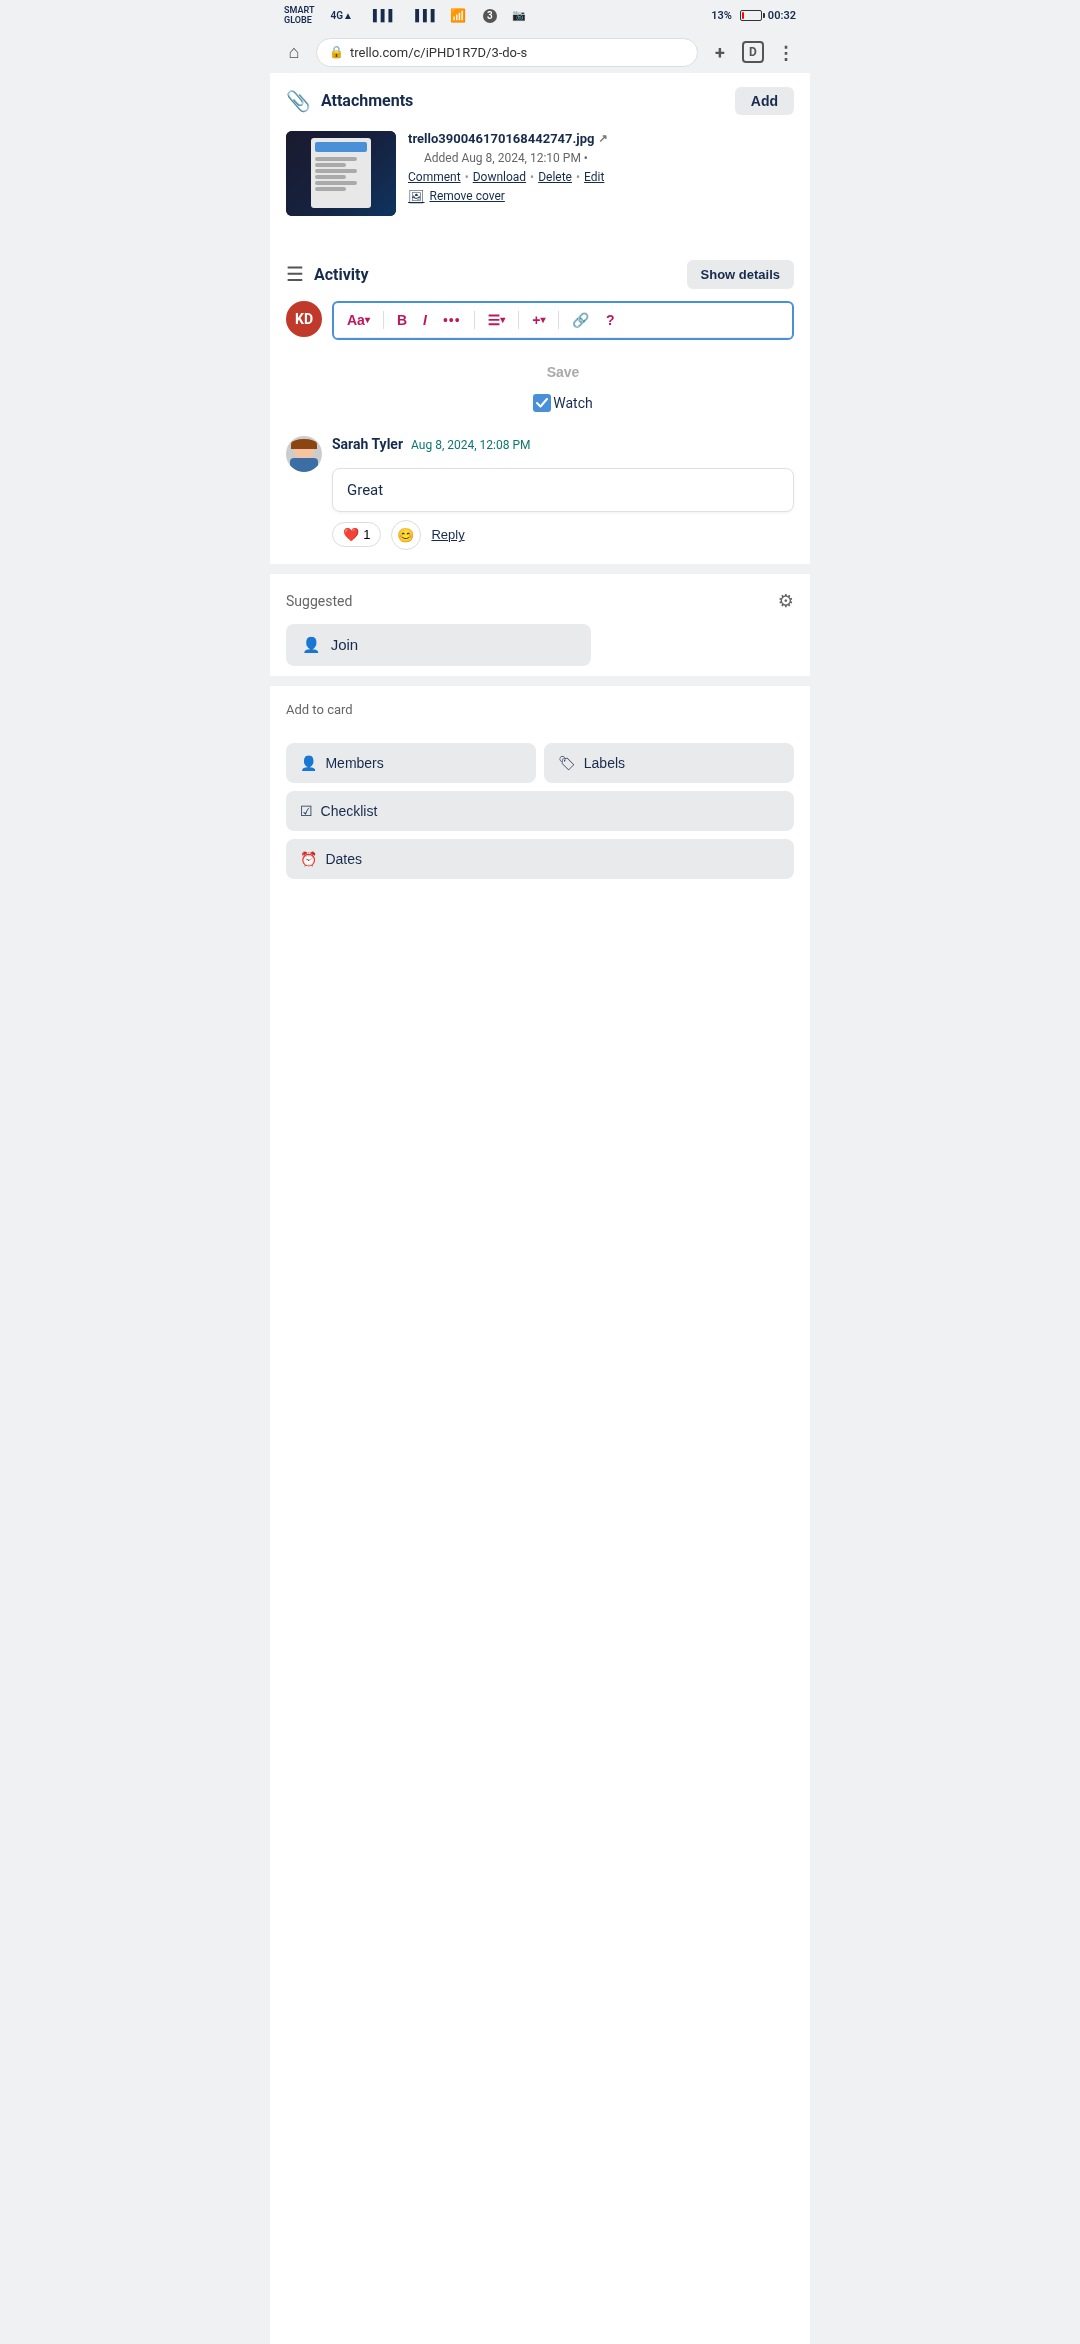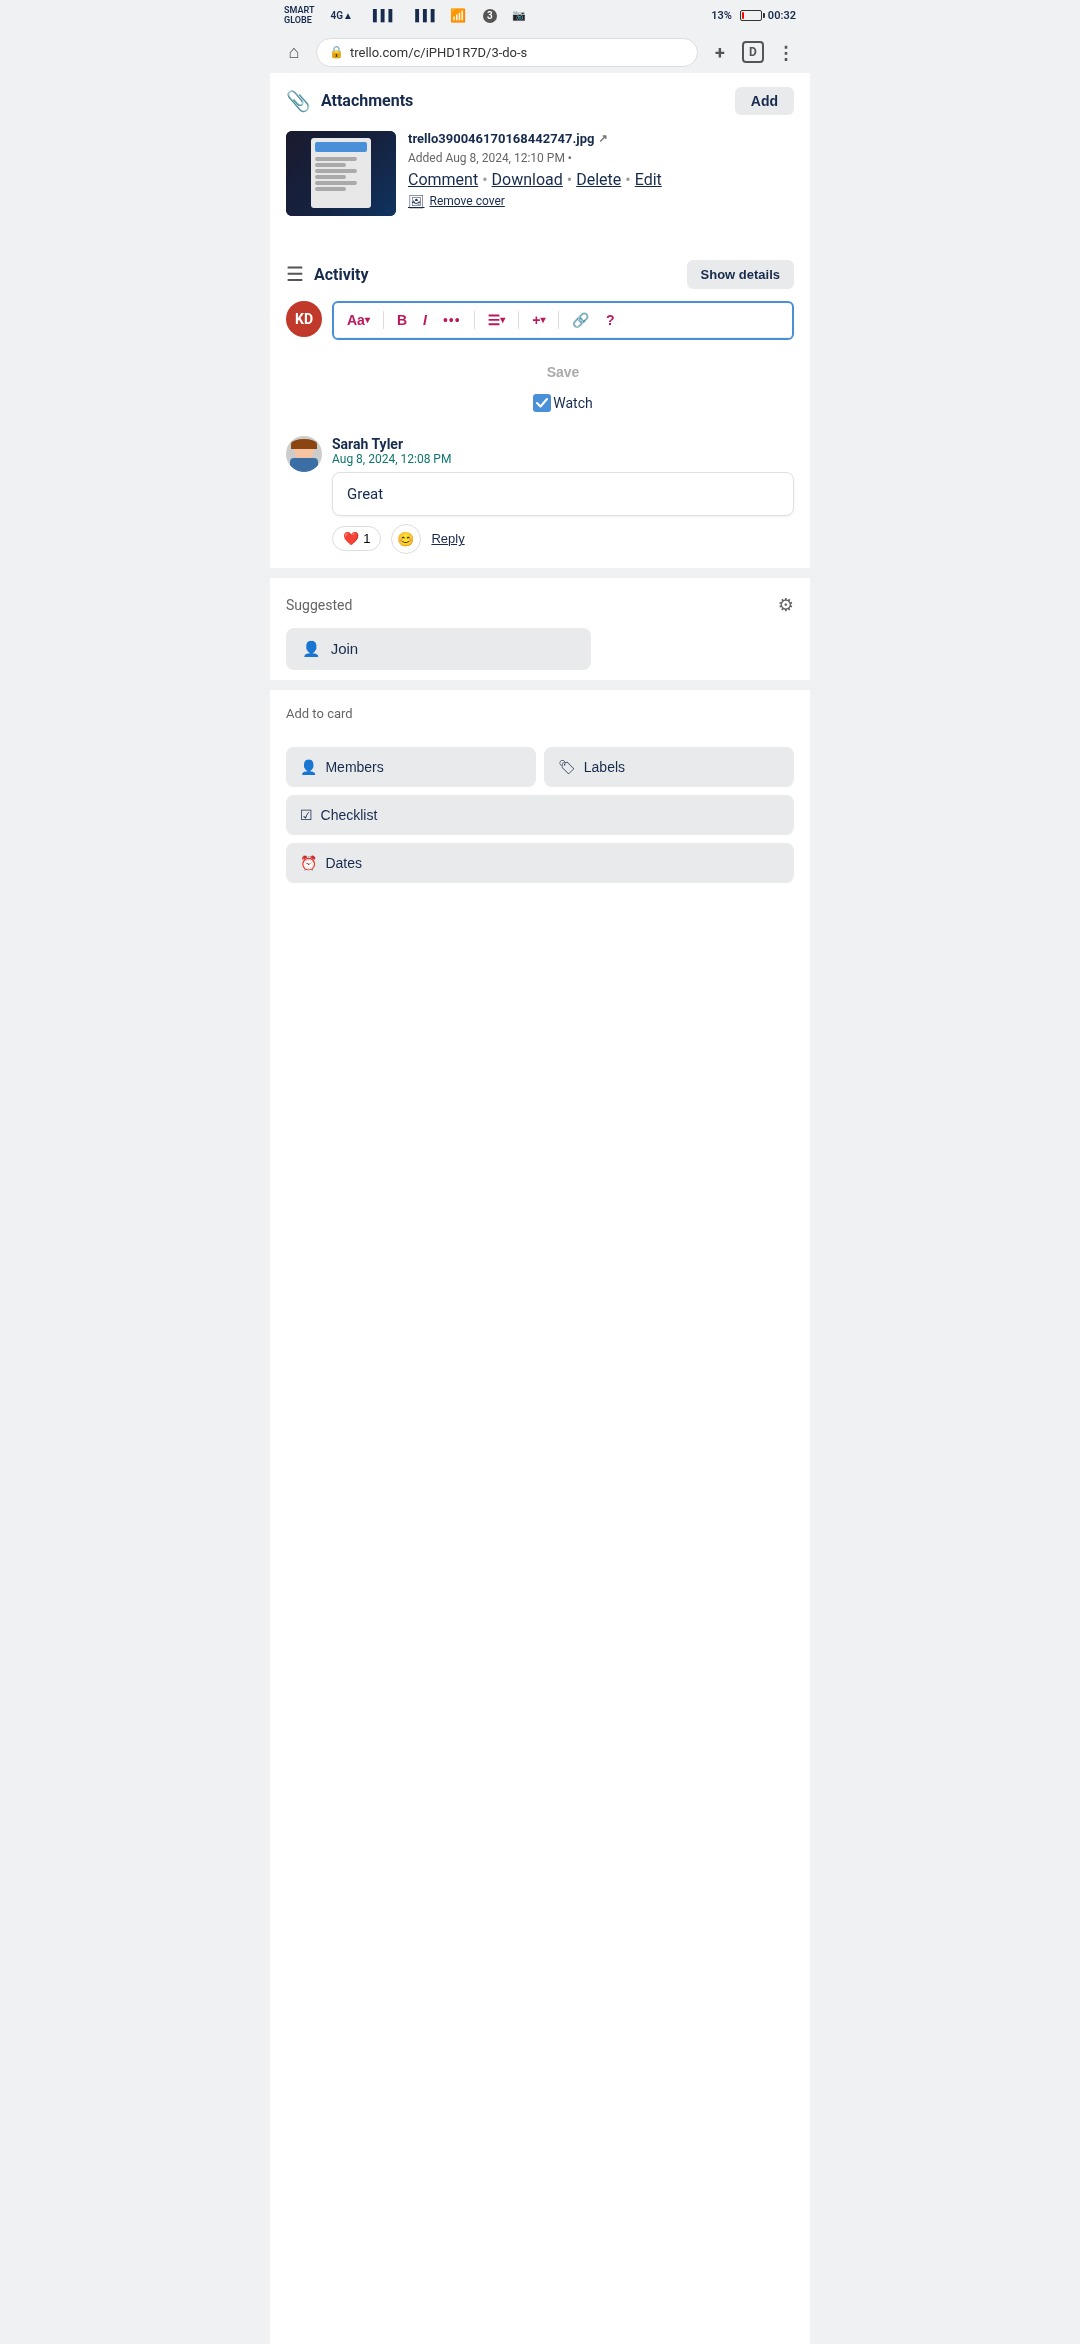--- a/index.html
+++ b/index.html
@@ -186,24 +186,24 @@
       color: #172b4d;
       line-height: 1.3;
       display: flex;
       align-items: center;
       gap: 4px;
     }
     .ext-link-icon { font-size: 11px; color: #777; }
     .attachment-meta {
       font-size: 12px;
       color: #666;
-      margin: 3px 0 5px;
+      margin: 3px 16px 5px;
     }
     .attachment-actions {
-      font-size: 16px;
+      font-size: 12px;
       color: #172b4d;
       display: flex;
       gap: 4px;
       flex-wrap: wrap;
     }
     .attachment-actions a {
       color: #172b4d;
       text-decoration: underline;
       cursor: pointer;
     }
@@ -375,22 +375,22 @@
       top: 3px; left: 5px; right: 5px;
       height: 10px;
       background: #8B4513;
       border-radius: 50% 50% 0 0;
       z-index: 2;
     }
     .comment-body { flex: 1; }
     .comment-author-row {
       display: flex;
       align-items: baseline;
-      margin-bottom: 6px;
-      flex-direction: column;
+      gap: 8px;
+      margin-bottom: 16px;
     }
     .comment-author {
       font-size: 14px;
       font-weight: 700;
       color: #172b4d;
     }
     .comment-time {
       font-size: 12px;
       color: #0f766e;
     }

